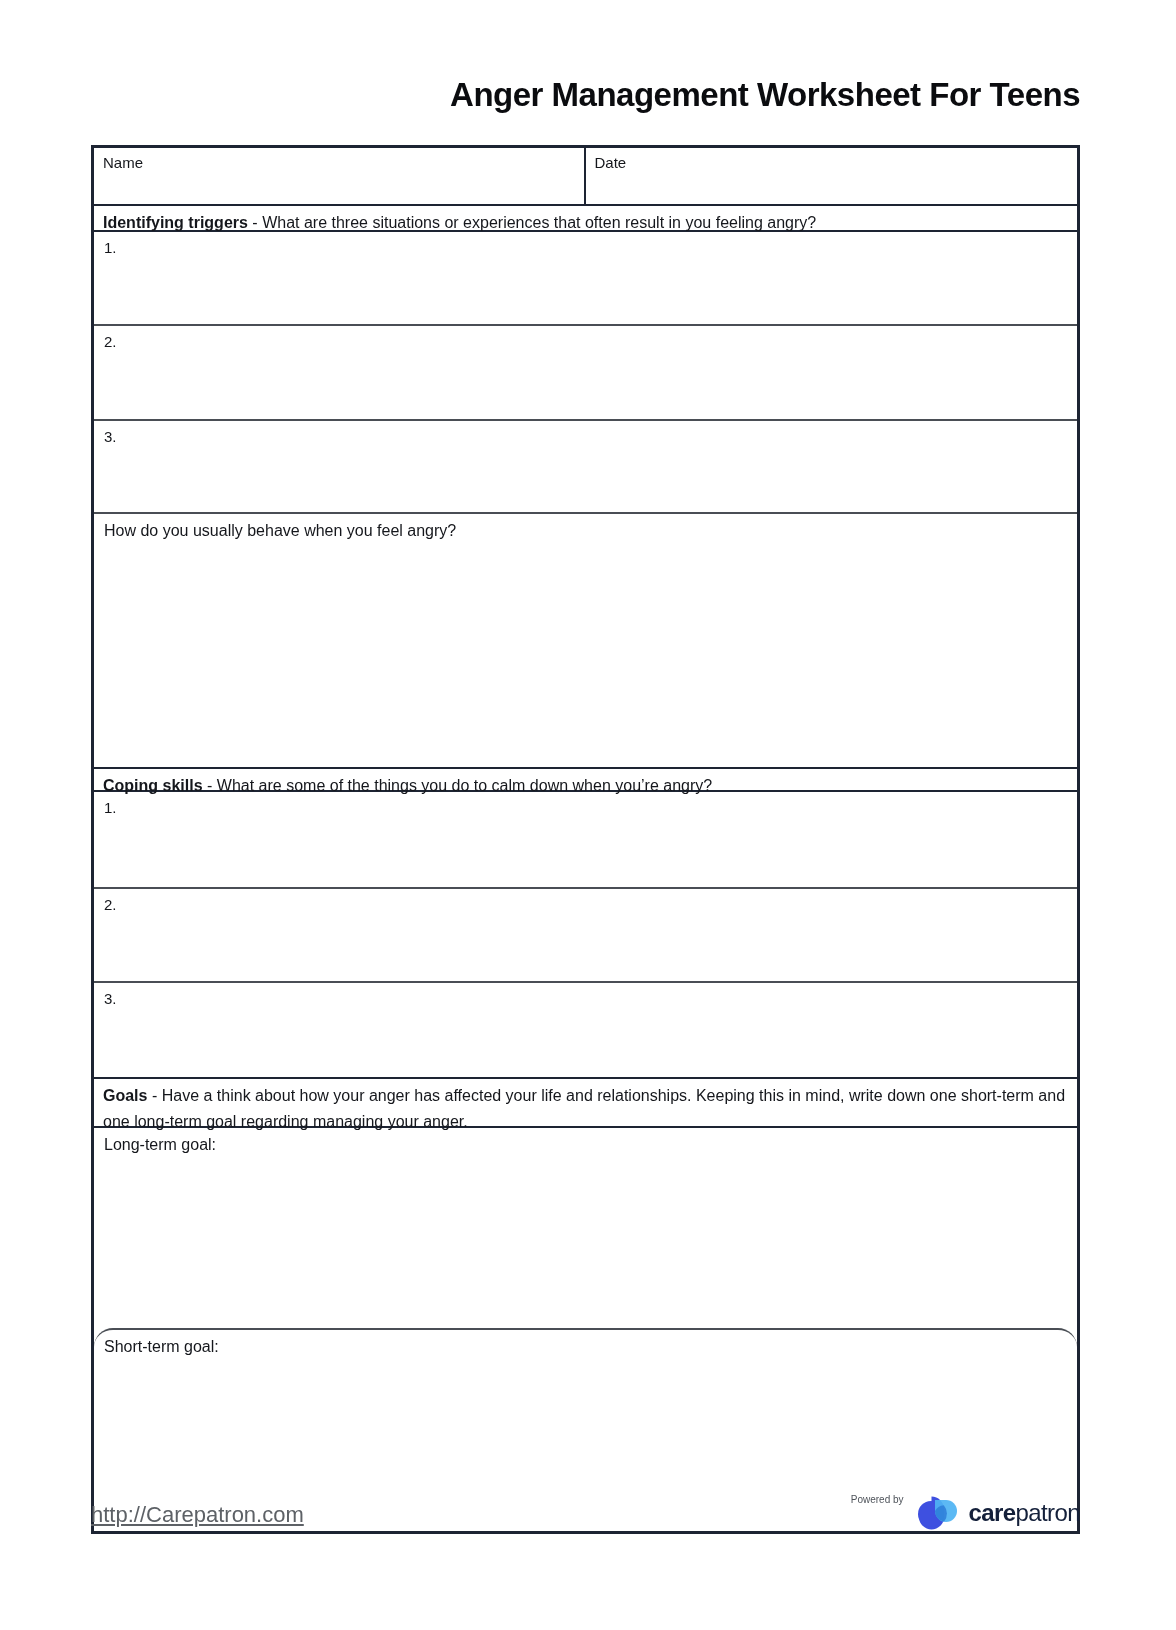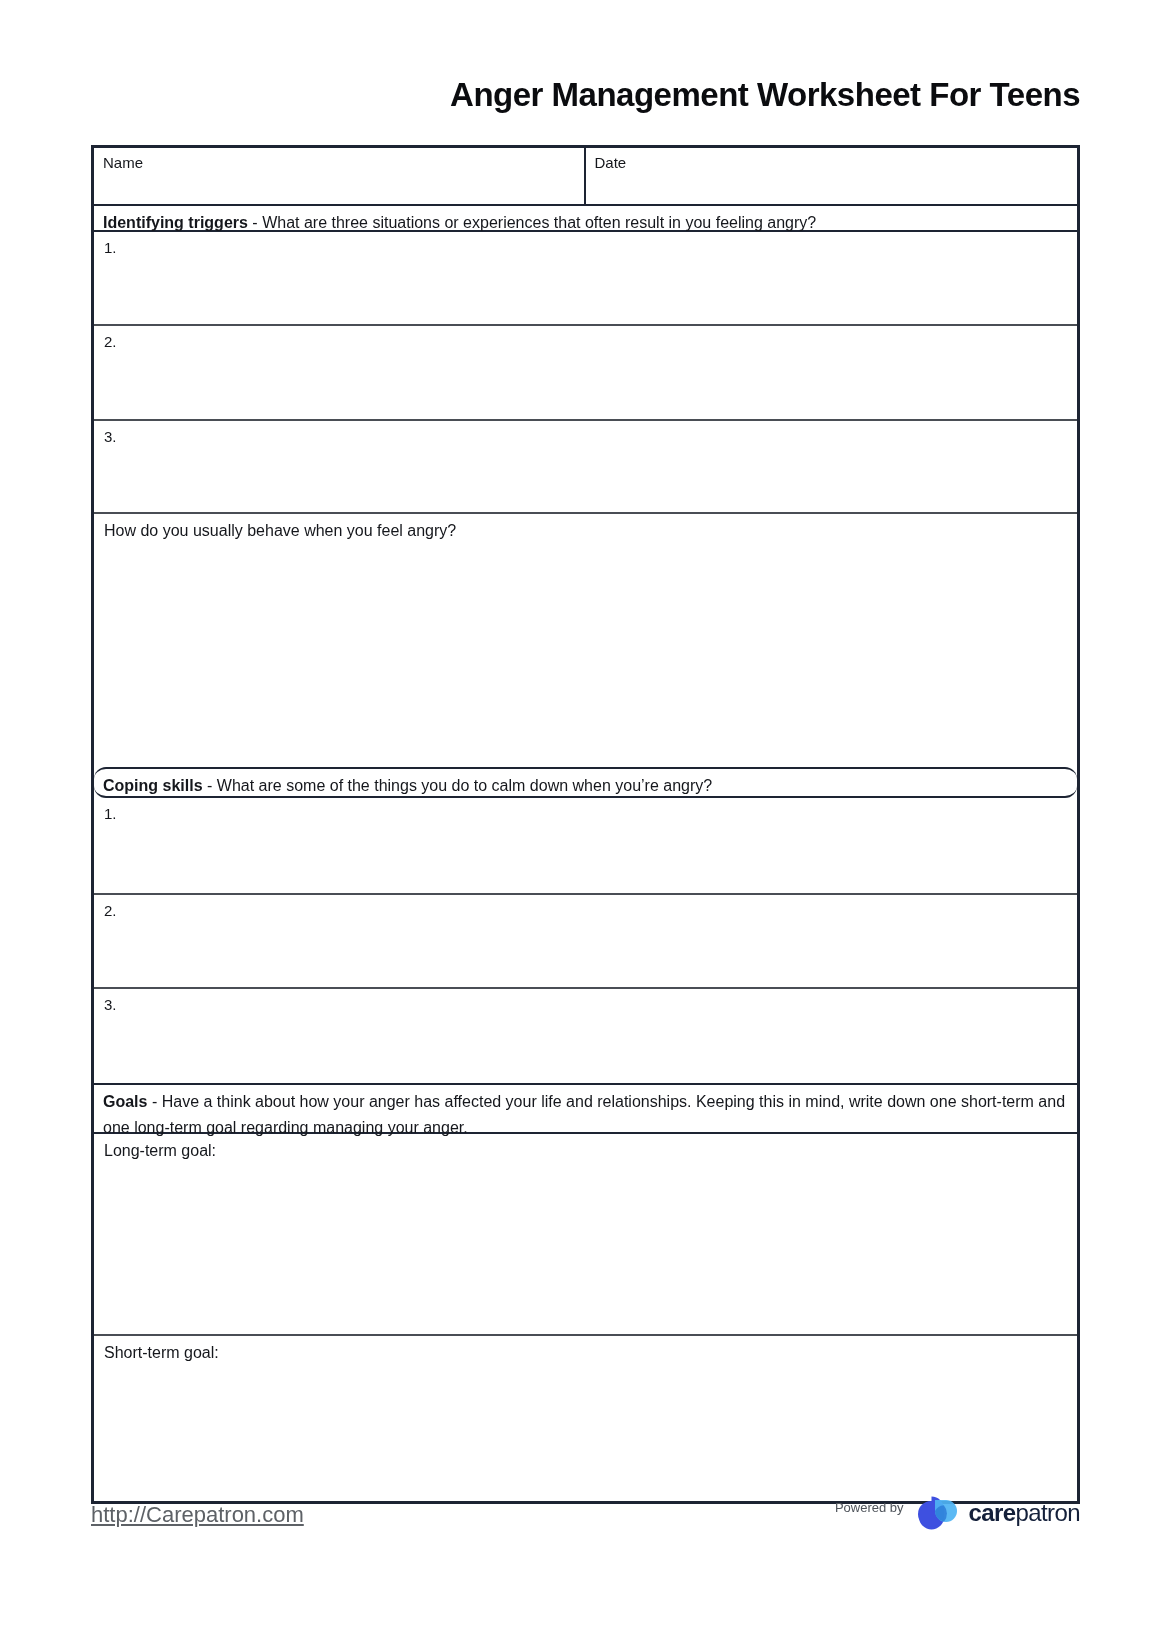--- a/index.html
+++ b/index.html
@@ -42,27 +42,27 @@
     padding:4px 9px 6px 9px;
     font-size:16px;line-height:26px;
   }
   .row.hdr .b{font-weight:bold;}
   .r1{height:56px;display:flex;}
   .r2{height:28px;}
   .r3{height:92px;}
   .r4{height:95px;}
   .r5{height:93px;}
   .r6{height:255px;}
-  .r7{height:31px;border-radius:12px;}
+  .r7{height:25px;}
   .r8{height:95px;}
   .r9{height:94px;}
   .r10{height:96px;}
   .r11{height:51px;}
   .r12{height:200px;}
-  .r13{height:167px;}
+  .r13{height:203px;border-radius:19px;}
   .cell{flex:1 1 50%;position:relative;padding-left:44px;}
   .cell.first{border-right:2px solid var(--border-strong);}
   .cell-label{
     position:absolute;top:6px;left:9px;
     font-size:15px;
   }
   .num{
     position:absolute;top:7px;left:10px;
     font-size:15px;
   }
@@ -78,24 +78,24 @@
     position:absolute;left:0;top:8px;
     font-size:22px;color:var(--link-gray);
     text-decoration:underline;
     cursor:pointer;
   }
   .brand-group{
     position:absolute;right:0;top:0;
     display:flex;align-items:center;
   }
   .powered-by{
-    font-size:13px;color:#4e535a;
+    font-size:10px;color:#4e535a;
     margin-right:12px;
     align-self:flex-start;
-    margin-top:6px;
+    margin-top:0;
   }
   .logo{
     width:46px;height:38px;
     margin-right:7px;
     display:block;
   }
   .wordmark{
     font-size:24px;
     color:var(--brand-navy);
     letter-spacing:-0.6px;

